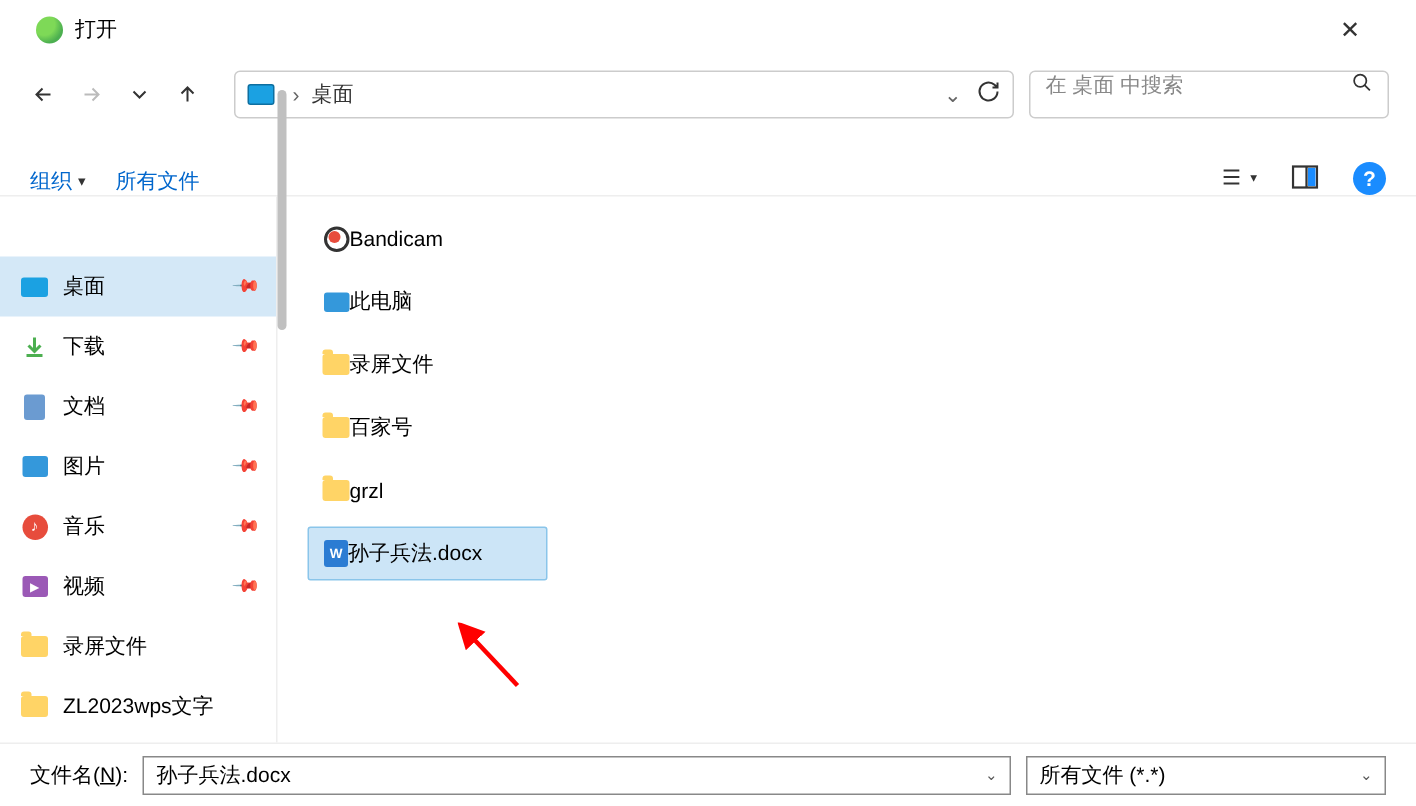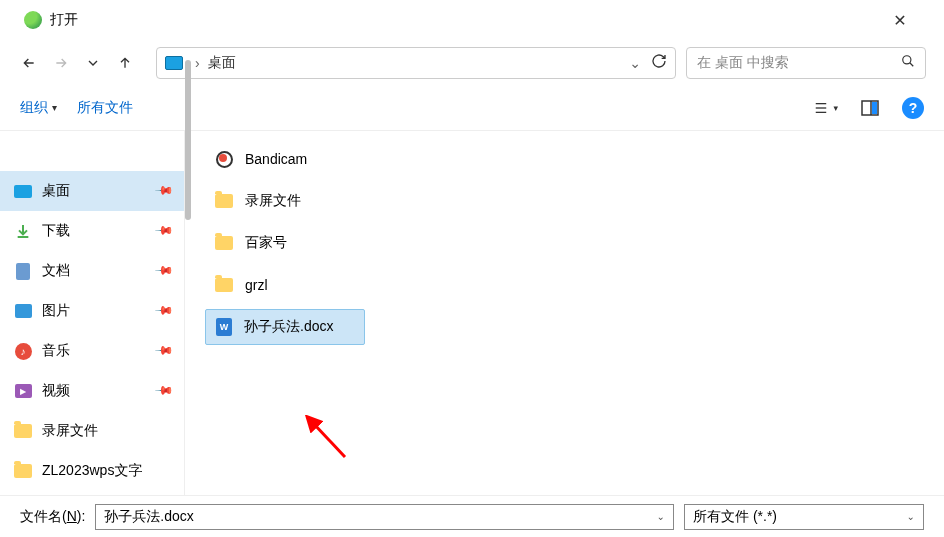--- a/index.html
+++ b/index.html
@@ -15,43 +15,43 @@
 .nav-arrow svg { width: 16px; height: 16px; }
 .nav-arrow.disabled svg { stroke: #bbb; }
 .nav-arrow.enabled svg { stroke: #333; }
 .addressbar { flex: 1; height: 32px; border: 1px solid #ccc; border-radius: 4px; display: flex; align-items: center; padding: 0 8px; margin-left: 10px; }
 .addressbar .monitor-icon { width: 18px; height: 14px; background: #1ba1e2; border: 1px solid #0e6fa0; border-radius: 2px; position: relative; margin-right: 8px; }
 .addressbar .crumb { color: #333; padding: 0 4px; }
 .addressbar .chevron { color: #666; padding: 0 4px; }
 .addressbar .spacer { flex: 1; }
 .addressbar .dropdown-icon { color: #666; margin-right: 10px; }
 .addressbar .refresh-icon { color: #333; cursor: pointer; }
-.searchbox { width: 240px; height: 32px; border: 1px solid #ccc; border-radius: 4px; display: flex; align-items: center; padding: 0 10px; color: #888; }
+.searchbox { width: 240px; height: 32px; border: 1px solid #ccc; border-radius: 4px; display: flex; align-items: flex-start; padding: 0 10px; color: #888; }
 .searchbox .placeholder { flex: 1; }
 .searchbox .search-icon { color: #333; }
 
-.toolbar { height: 45px; display: flex; align-items: center; padding: 0 20px; gap: 20px; }
+.toolbar { height: 45px; display: flex; align-items: flex-end; padding: 0 20px; gap: 20px; }
 .toolbar .tool-btn { color: #0066cc; display: flex; align-items: center; gap: 4px; cursor: pointer; }
 .toolbar .spacer { flex: 1; }
 .toolbar .view-icon { width: 24px; height: 24px; display: flex; align-items: center; justify-content: center; cursor: pointer; }
 .toolbar .help-icon { width: 22px; height: 22px; border-radius: 50%; background: #1a8cff; color: #fff; display: flex; align-items: center; justify-content: center; font-size: 14px; font-weight: bold; cursor: pointer; }
 
 .main { display: flex; height: 365px; border-top: 1px solid #eee; }
 .sidebar { width: 185px; border-right: 1px solid #eee; overflow-y: auto; padding-top: 40px; position: relative; }
 .sidebar-item { height: 40px; display: flex; align-items: center; padding: 0 14px; cursor: pointer; gap: 10px; position: relative; }
 .sidebar-item.selected { background: #d4e8f7; }
 .sidebar-item .pin { position: absolute; right: 12px; color: #888; transform: rotate(45deg); font-size: 12px; }
 .icon-sm { width: 18px; height: 18px; display: flex; align-items: center; justify-content: center; }
 .folder-icon-sm { width: 18px; height: 14px; background: #ffd466; border-radius: 2px; position: relative; }
 .folder-icon-sm::before { content: ''; position: absolute; top: -3px; left: 0; width: 7px; height: 3px; background: #ffd466; border-radius: 2px 2px 0 0; }
 
 .scrollbar { position: absolute; left: 185px; top: 60px; width: 6px; height: 160px; background: #c0c0c0; border-radius: 3px; }
 
 .filelist { flex: 1; padding: 10px 20px; overflow-y: auto; position: relative; }
-.file-item { height: 36px; display: flex; align-items: center; padding: 0 10px; cursor: pointer; gap: 12px; width: 160px; border-radius: 2px; margin-bottom: 6px; }
+.file-item { height: 36px; display: flex; align-items: center; padding: 0 10px; cursor: pointer; gap: 0; width: 160px; border-radius: 2px; margin-bottom: 6px; }
 .file-item.selected { background: #cce5f7; border: 1px solid #8ac5ea; }
 .file-icon { width: 18px; height: 18px; display: flex; align-items: center; justify-content: center; }
 .folder-icon { width: 18px; height: 14px; background: #ffd466; border-radius: 2px; position: relative; }
 .folder-icon::before { content: ''; position: absolute; top: -3px; left: 0; width: 7px; height: 3px; background: #ffd466; border-radius: 2px 2px 0 0; }
 .doc-icon { width: 16px; height: 18px; background: #2b7cd3; border-radius: 2px; display: flex; align-items: center; justify-content: center; color: #fff; font-size: 9px; font-weight: bold; }
 
 .arrow-annotation { position: absolute; left: 305px; top: 415px; pointer-events: none; }
 
 .footer { height: 42px; display: flex; align-items: center; padding: 0 20px; gap: 10px; border-top: 1px solid #eee; justify-content: space-between; }
 .footer .label { white-space: nowrap; }
@@ -200,20 +200,26 @@
   <div class="filelist">
     <div class="file-item">
       <div class="file-icon">
           <div style="width:17px;height:17px;border-radius:50%;border:2px solid #333;position:relative">
             <div style="position:absolute;top:1px;left:1px;width:8px;height:8px;background:#e74c3c;border-radius:50%"></div>
           </div>
         </div>
       <span>Bandicam</span>
     </div>
     <div class="file-item">
+      <div class="file-icon">
+          <div style="width:17px;height:13px;background:#3498db;border-radius:2px"></div>
+        </div>
+      <span>此电脑</span>
+    </div>
+    <div class="file-item">
       <div class="folder-icon"></div>
       <span>录屏文件</span>
     </div>
     <div class="file-item">
       <div class="folder-icon"></div>
       <span>百家号</span>
     </div>
     <div class="file-item">
       <div class="folder-icon"></div>
       <span>grzl</span>

